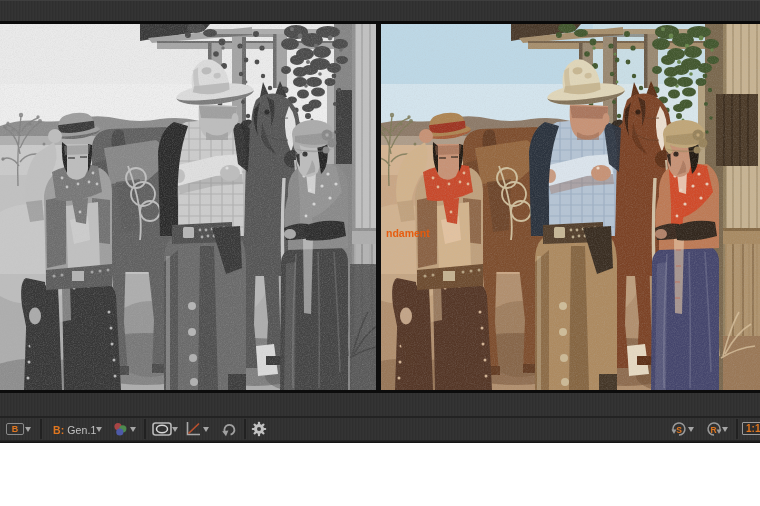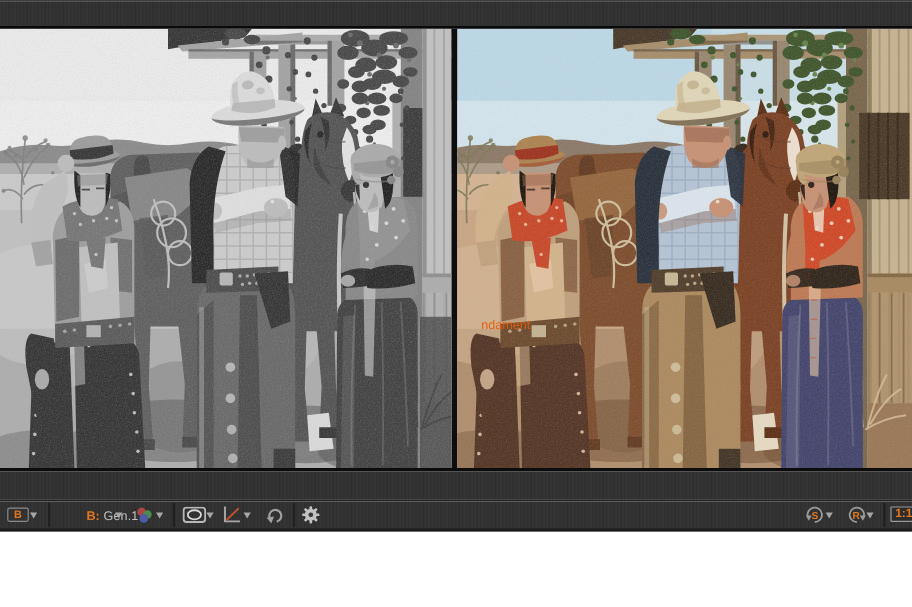--- a/index.html
+++ b/index.html
@@ -15,21 +15,21 @@
 #dstrip{position:absolute;left:0;top:393px;width:760px;height:23px;}
 #dline{position:absolute;left:0;top:416px;width:760px;height:2px;background:#232323;}
 #toolbar{position:absolute;left:0;top:418px;width:760px;height:22px;}
 #tbedge{position:absolute;left:0;top:440px;width:760px;height:3px;background:linear-gradient(#2a2a2a,#111);}
 .sep{position:absolute;top:419px;width:2px;height:20px;background:#212121;}
 .tri{position:absolute;width:0;height:0;border-left:3.5px solid transparent;border-right:3.5px solid transparent;border-top:5px solid #a6a6a6;top:427px;}
 .lbl{position:absolute;top:424px;font-size:10.5px;color:#c2c2c2;letter-spacing:0.1px;}
 .org{color:#e0761f;}
 #bbox{position:absolute;left:6px;top:423px;width:16px;height:10px;border:1px solid #8a8a8a;border-radius:2px;text-align:center;font-size:9px;font-weight:bold;color:#e0761f;line-height:10px;}
 #ratio{position:absolute;left:742px;top:422px;width:26px;height:11px;border:1px solid #9a9a9a;border-radius:1px;background:#2c2c2c;text-align:left;padding-left:3px;font-size:10px;font-weight:bold;color:#e0761f;line-height:11px;letter-spacing:0px;}
-#wmark{position:absolute;left:401px;top:227px;font-size:10.5px;font-weight:normal;color:#e8590a;opacity:0.95;margin-top:38px;}
+#wmark{position:absolute;left:386px;top:227px;font-size:10.5px;font-weight:bold;color:#e8590a;opacity:0.95;}
 svg.icon{position:absolute;}
 </style>
 </head>
 <body>
 <div id="app">
 <svg width="0" height="0" style="position:absolute">
 <defs>
 <g id="scene">
 <rect x="0" y="0" width="394" height="366" fill="var(--sky)"></rect>
 <rect x="0" y="60" width="394" height="62" fill="var(--haze)" opacity="0.7"></rect>
@@ -412,21 +412,21 @@
 </div>
 <div id="wmark">ndament</div>
 <div id="botline"></div>
 <div id="dstrip" class="tex"></div>
 <div id="dline"></div>
 <div id="toolbar" class="tex"></div>
 <div id="tbedge"></div>
 <div id="bbox">B</div>
 <div class="tri" style="left:25px;"></div>
 <div class="sep" style="left:40px;"></div>
-<div class="lbl" style="left:52px;padding-left:20px;"><span class="org" style="font-weight:bold">B:</span> Gen.1</div>
+<div class="lbl" style="left:33px;padding-left:20px;"><span class="org" style="font-weight:bold">B:</span> Gen.1</div>
 <div class="tri" style="left:96px;"></div>
 <svg class="icon" style="left:112px;top:422px" width="17" height="15" viewBox="0 0 17 15">
 <circle cx="6" cy="4.6" r="3.6" fill="#a84545"></circle>
       <circle cx="10.8" cy="6.8" r="3.6" fill="#4e8a4e"></circle>
       <circle cx="7.8" cy="10" r="3.6" fill="#4e5aa8"></circle>
 </svg>
 <div class="tri" style="left:130px;"></div>
 <div class="sep" style="left:144px;"></div>
 <svg class="icon" style="left:152px;top:422px" width="20" height="14" viewBox="0 0 20 14">
 <rect x="1" y="1" width="18" height="12" rx="2.5" fill="none" stroke="#b8b8b8" stroke-width="1.6"></rect>

